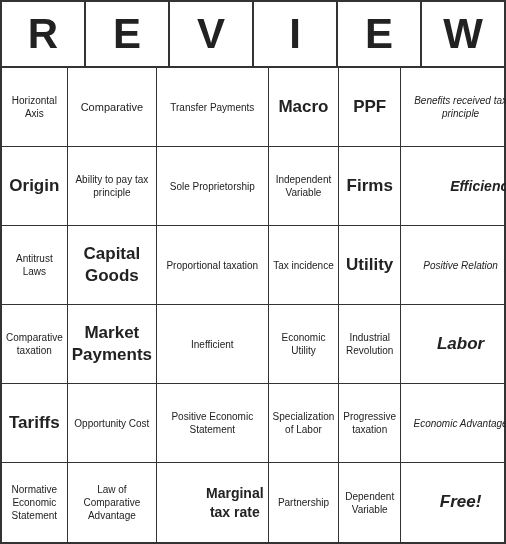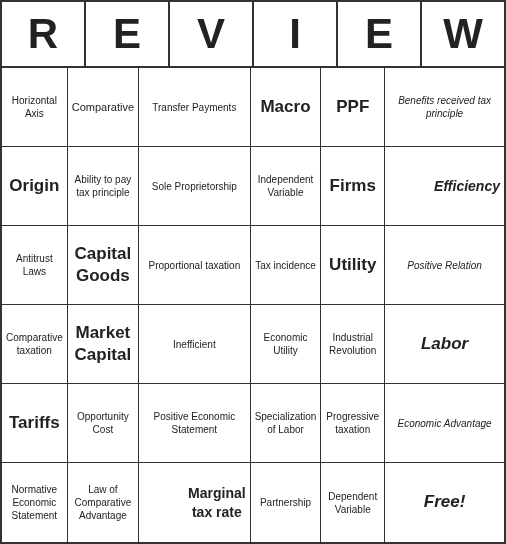--- a/index.html
+++ b/index.html
@@ -143,21 +143,21 @@
       <div class="bingo-cell">
         <span class="cell-text medium-large">Utility</span>
       </div>
       <div class="bingo-cell">
         <span class="cell-text small">Positive Relation</span>
       </div>
       <div class="bingo-cell">
         <span class="cell-text small">Comparative taxation</span>
       </div>
       <div class="bingo-cell">
-        <span class="cell-text medium-large">Market Capital</span>
+        <span class="cell-text medium-large">Market Payments</span>
       </div>
       <div class="bingo-cell">
         <span class="cell-text small">Inefficient</span>
       </div>
       <div class="bingo-cell">
         <span class="cell-text small">Economic Utility</span>
       </div>
       <div class="bingo-cell">
         <span class="cell-text small">Industrial Revolution</span>
       </div>

